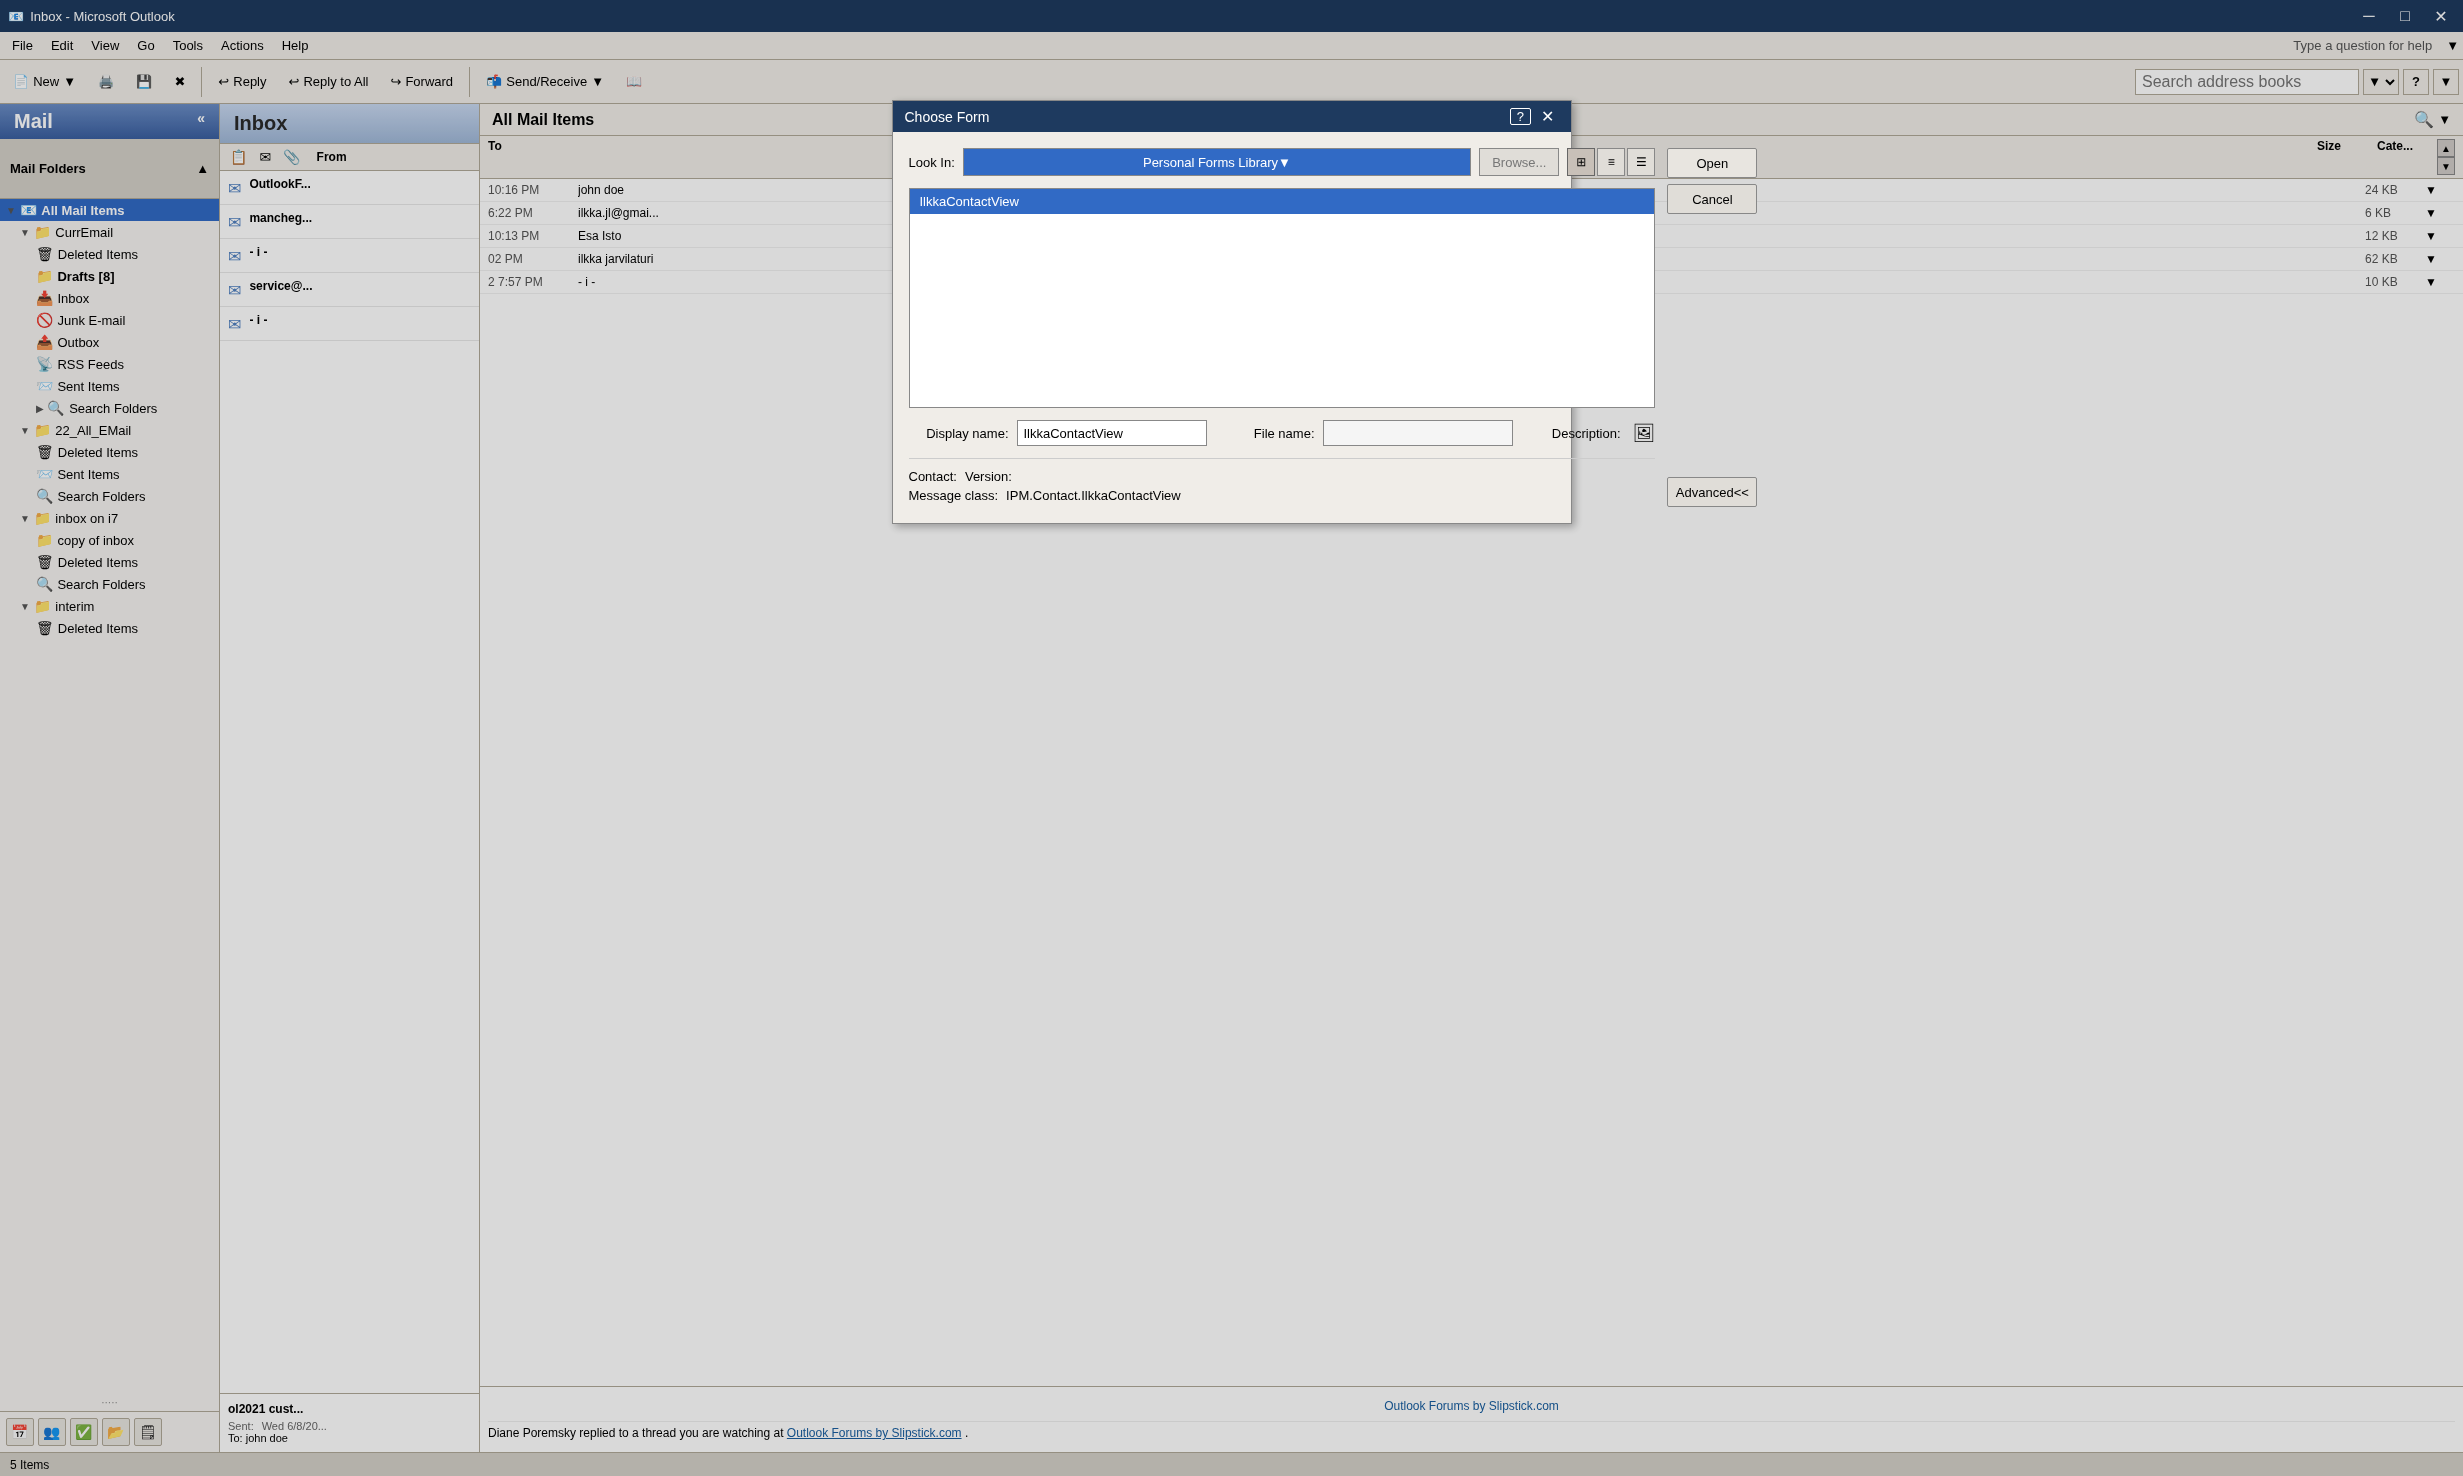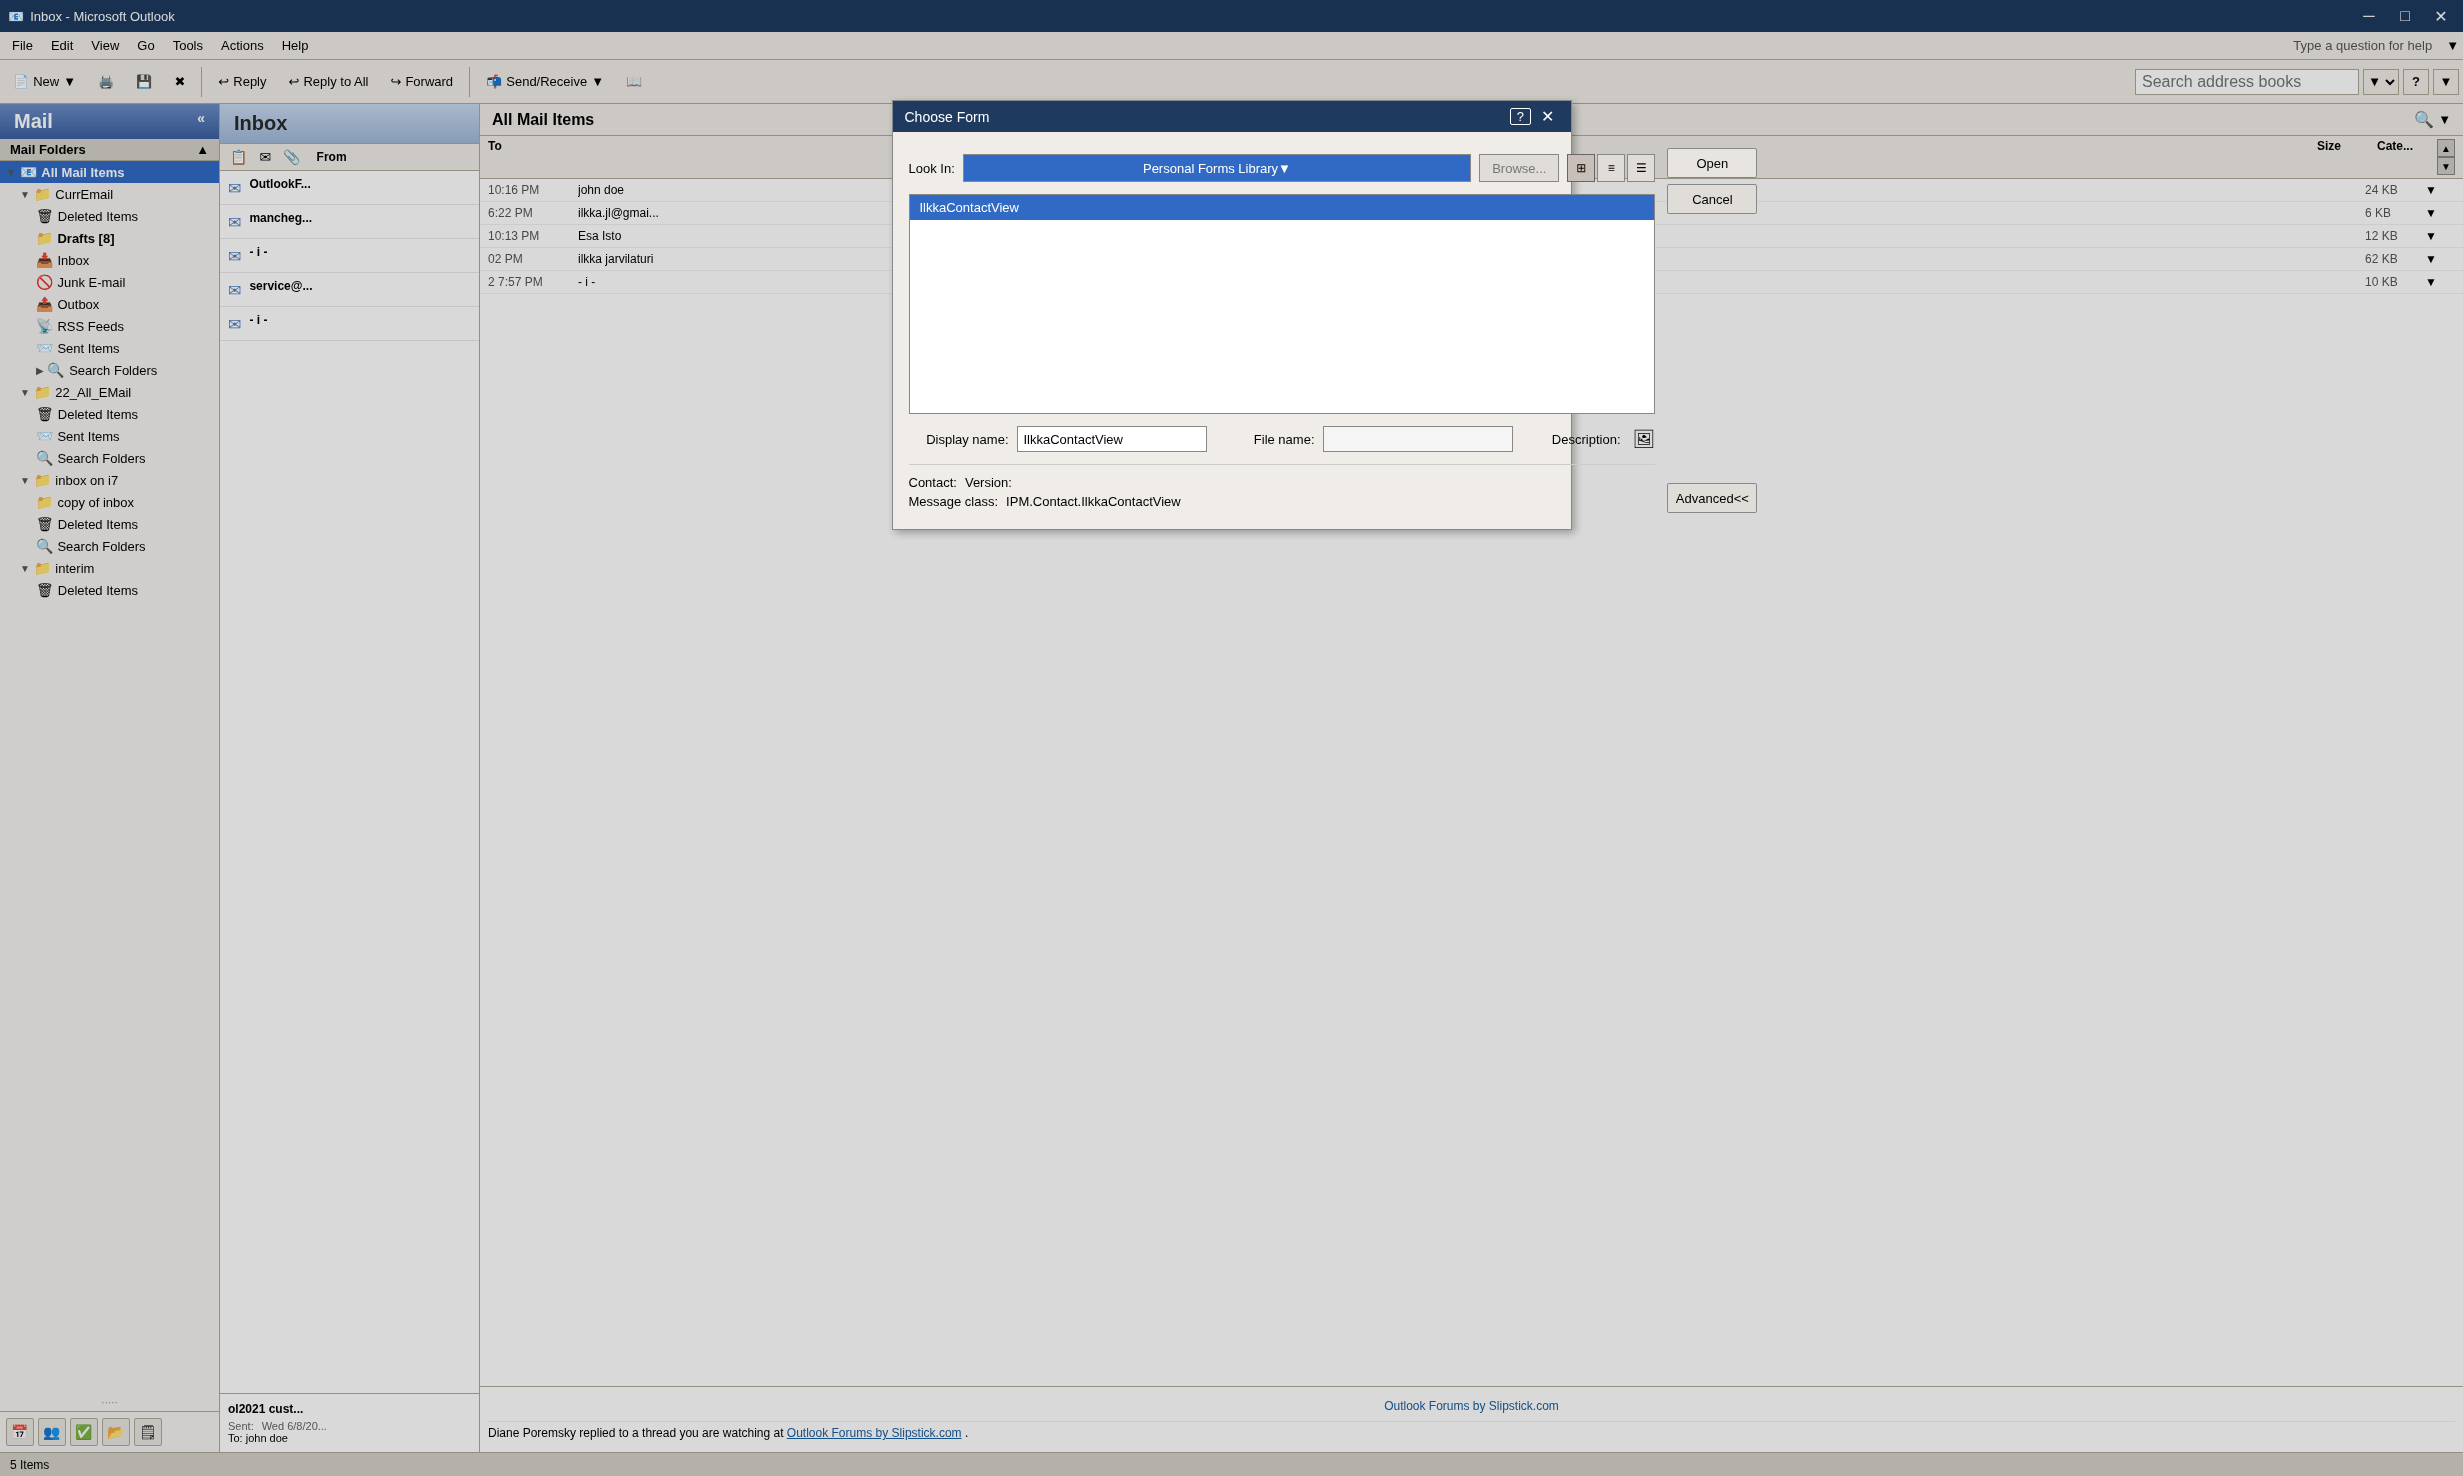--- a/index.html
+++ b/index.html
@@ -96,21 +96,21 @@
     }
     .sidebar-header {
       background: linear-gradient(to bottom, #6b8dc5, #3a5fa0);
       color: white;
       padding: 6px 14px;
       font-size: 20px;
       font-weight: bold;
     }
     .sidebar-section-title {
       background: #d4d0c8;
-      padding: 3px 10px;
+      padding: 22px 10px;
       font-weight: bold;
       font-size: 13px;
       display: flex;
       justify-content: space-between;
       align-items: center;
       border-bottom: 1px solid #b0a898;
     }
     .sidebar-tree {
       overflow-y: auto;
       flex: 1;
@@ -309,21 +309,21 @@
       width: 90px;
       height: 30px;
       background: #e0ddd8;
       border: 1px solid #888;
       cursor: pointer;
       font-size: 13px;
       border-radius: 2px;
     }
     .modal-btn.primary { background: #e8e5e0; font-weight: normal; }
     .modal-body-inner { display: flex; gap: 12px; }
-    .modal-main { flex: 1; margin-top: 6px; }
+    .modal-main { flex: 1; }
     .modal-btns-col { display: flex; flex-direction: column; gap: 6px; padding-top: 0; width: 100px; }
 
     
     .modal-info { border-top: 1px solid #ccc; padding-top: 10px; margin-top: 4px; }
     .modal-info-row { display: flex; gap: 8px; font-size: 13px; margin-bottom: 4px; }
     .right-scroll-btn { width: 18px; height: 18px; background: #d0ccc8; border: 1px solid #888; cursor: pointer; display: flex; align-items: center; justify-content: center; font-size: 10px; }
   </style>
 </head>
 <body>
 

